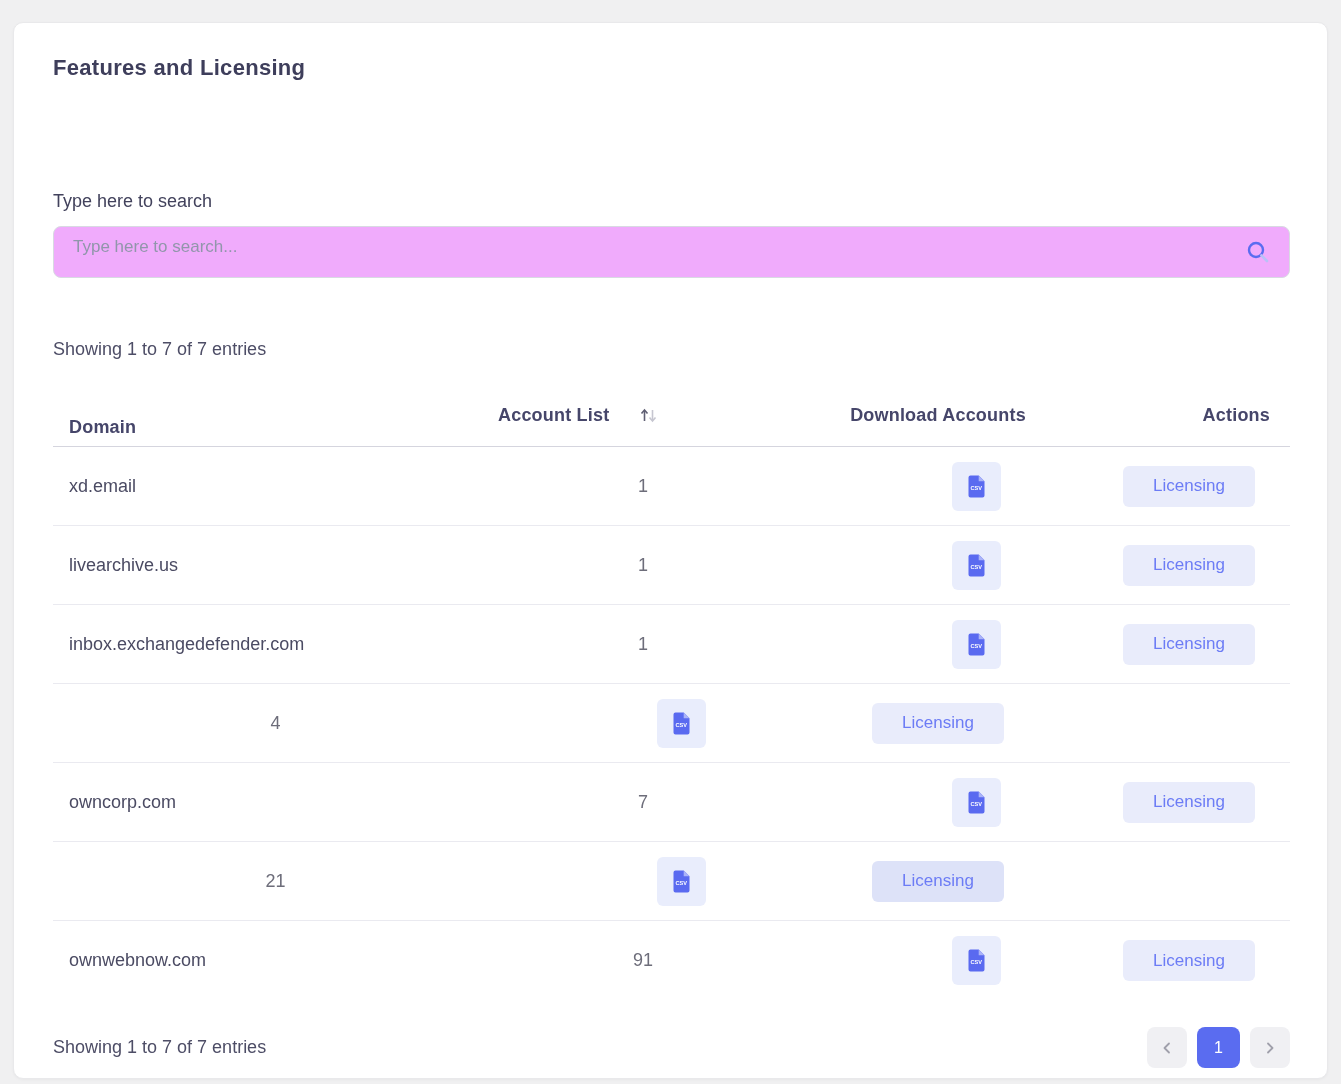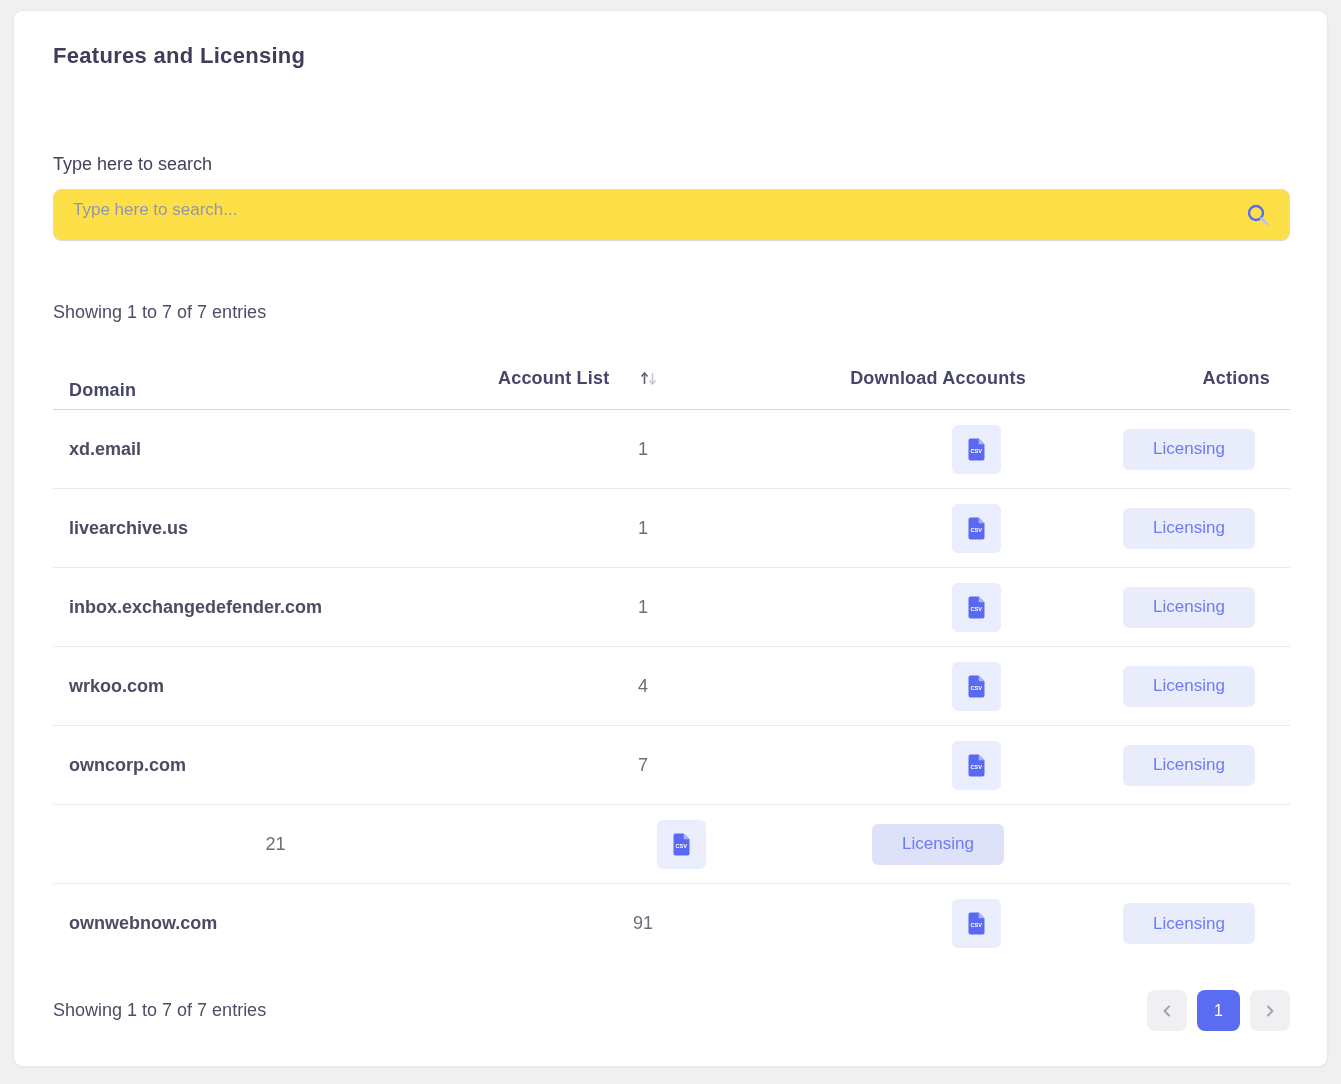--- a/index.html
+++ b/index.html
@@ -4,55 +4,55 @@
 <style>
   * { box-sizing: border-box; margin: 0; padding: 0; }
   html, body { width: 1341px; height: 1084px; }
   body {
     background: #f0f0f1;
     font-family: "Liberation Sans", sans-serif;
     position: relative;
   }
   .card {
     position: absolute;
-    left: 13px; top: 10px;
+    left: 13px; top: 22px;
     width: 1315px; height: 1057px;
     background: #ffffff;
     border-radius: 10px;
     border: 1px solid #e9e9eb;
     box-shadow: 0 1px 3px rgba(0,0,0,0.04);
     padding: 32px 39px 0 39px;
   }
   .page-title {
     font-size: 22px;
     font-weight: 700;
     letter-spacing: 0.3px;
     color: #3e3e5b;
   }
   .search-label {
-    margin-top: 85px;
+    margin-top: 110px;
     font-size: 18px;
     color: #42425c;
   }
   .search-wrap {
     position: relative;
     margin-top: 14px;
     width: 1237px;
   }
   .search-input {
     width: 100%;
     height: 52px;
     border: 1px solid #d8dae2;
     border-radius: 8px;
     padding: 0 56px 10px 19px;
     font-size: 17px;
     font-family: "Liberation Sans", sans-serif;
     color: #42425c;
     outline: none;
-    background: #fde047;
+    background: #f0abfc;
   }
   .search-input::placeholder { color: #9196ab; }
   .search-icon {
     position: absolute;
     right: 20px; top: 14px;
     width: 24px; height: 24px;
     cursor: pointer;
   }
   .summary { margin-top: 61px; font-size: 18px; color: #4d4d66; }
   .table { width: 1237px; margin-top: 25px; }
@@ -78,21 +78,21 @@
   .th-actions { text-align: right; padding-right: 20px; }
   .sort-icon { width: 19px; height: 19px; flex: 0 0 auto; }
   .trow {
     display: grid;
     grid-template-columns: 445px 290px 300px 202px;
     align-items: center;
     height: 79px;
     border-bottom: 1px solid #eaeaf0;
   }
   .trow:last-child { border-bottom: none; }
-  .td-domain { padding-left: 16px; font-size: 18px; color: #4b4b63; font-weight: bold; }
+  .td-domain { padding-left: 16px; font-size: 18px; color: #4b4b63; }
   .td-count { text-align: center; font-size: 18px; color: #6d6d7a; }
   .td-download { display: flex; justify-content: center; }
   .csv-btn {
     position: relative; left: 38px;
     width: 49px; height: 49px;
     border: none; border-radius: 6px;
     background: #e9edfc;
     display: flex; align-items: center; justify-content: center;
     cursor: pointer;
   }
@@ -213,21 +213,20 @@
             <text x="10.3" y="16.3" text-anchor="middle" font-size="5.6" font-weight="bold" fill="#ffffff" font-family="Liberation Sans, sans-serif">CSV</text>
           </svg>
         </button>
       </div>
       <div class="td-actions">
         <button class="lic-btn">Licensing</button>
       </div>
     </div>
 
     <div class="trow">
-      <div class="td-domain">wrkoo.com</div>
       <div class="td-count">4</div>
       <div class="td-download">
         <button class="csv-btn">
           <svg width="21" height="25" viewBox="0 0 21 25">
             <path d="M4.5 1.5h8.2l5.8 5.8v14.2a2 2 0 0 1-2 2h-12a2 2 0 0 1-2-2v-18a2 2 0 0 1 2-2z" fill="#5a6af0"></path>
             <path d="M12.7 1.5l5.8 5.8h-5.8z" fill="#aab3f8"></path>
             <text x="10.3" y="16.3" text-anchor="middle" font-size="5.6" font-weight="bold" fill="#ffffff" font-family="Liberation Sans, sans-serif">CSV</text>
           </svg>
         </button>
       </div>

